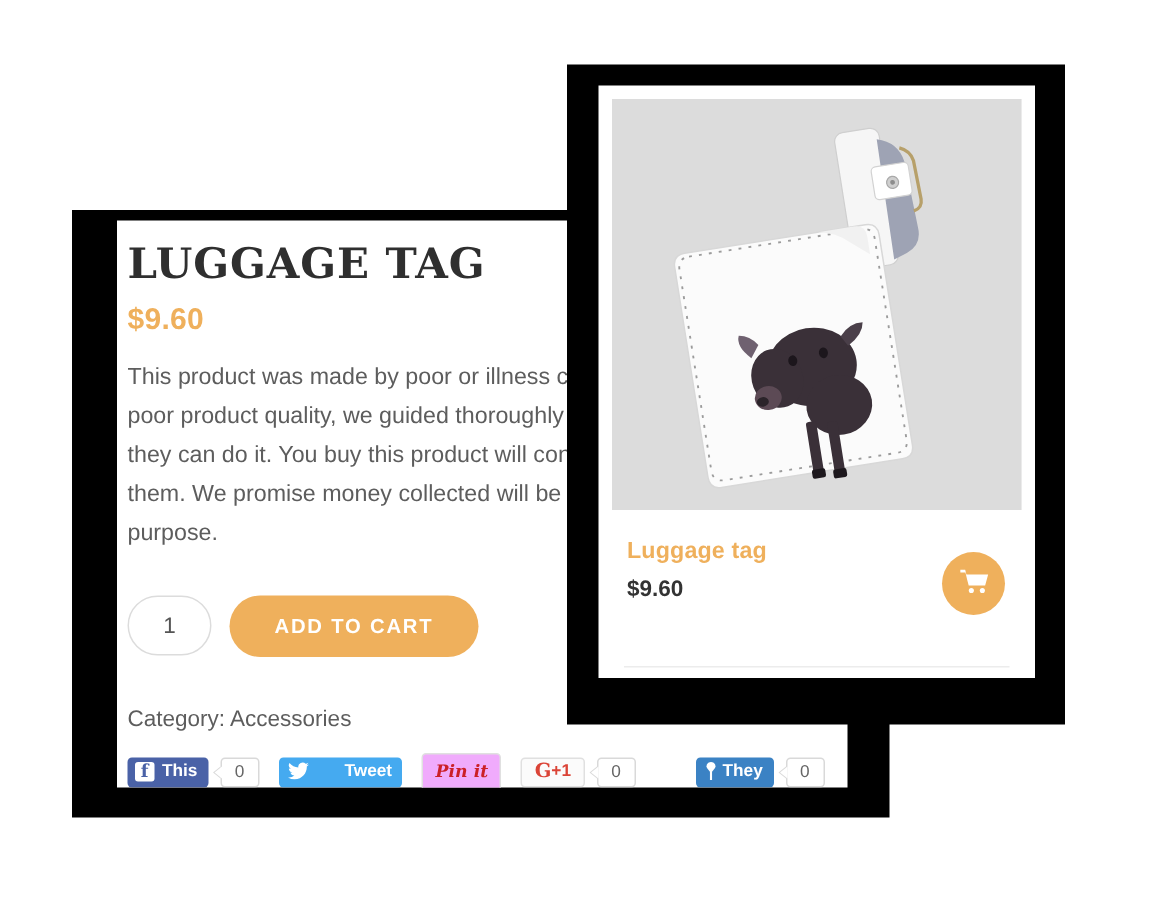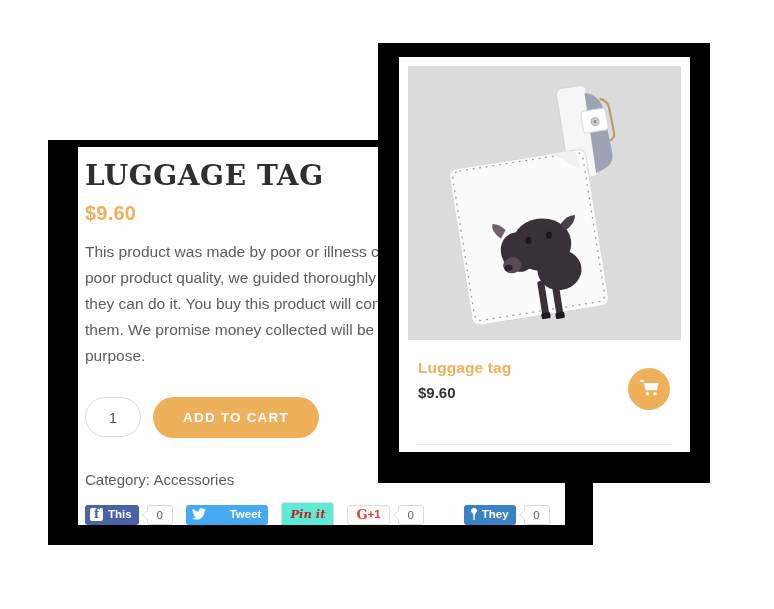--- a/index.html
+++ b/index.html
@@ -147,21 +147,21 @@
   }
   .sbtn .glyph { font-size: 12px; margin-right: 4px; display:inline-block; }
 
   .sbtn-fb { background: #4a62a7; color:#fff; }
   .sbtn-fb .fbmark {
     display:inline-block;width:13px;height:13px;background:#fff;color:#4a62a7;
     border-radius:2px;font-family:"DejaVu Serif",serif;font-weight:bold;font-size:12px;
     line-height:13px;text-align:center;margin-right:5px;
   }
   .sbtn-tw { background: #45aaf0; color:#fff; padding-left:6px;gap:20px;}
-  .sbtn-pin { background:#5eead4;color:#cb2027;border:1px solid #e0e0e0;font-style:italic;
+  .sbtn-pin { background:#f0abfc;color:#cb2027;border:1px solid #e0e0e0;font-style:italic;
               font-family:"DejaVu Serif","Liberation Serif",serif; padding:12px 8px;}
   .sbtn-gp { background:#fbfbfb;color:#db4437;border:1px solid #e0e0e0;padding:0 8px;
              font-family:"Liberation Sans",sans-serif;}
   .sbtn-gp .gletter{font-family:"DejaVu Serif","Liberation Serif",serif;font-size:13px;font-weight:bold;}
   .sbtn-fancy { background:#3b82c4; color:#fff; padding-left:6px;}
 
   .counter {
     position: relative;
     margin-left: 8px;
     min-width: 26px;

